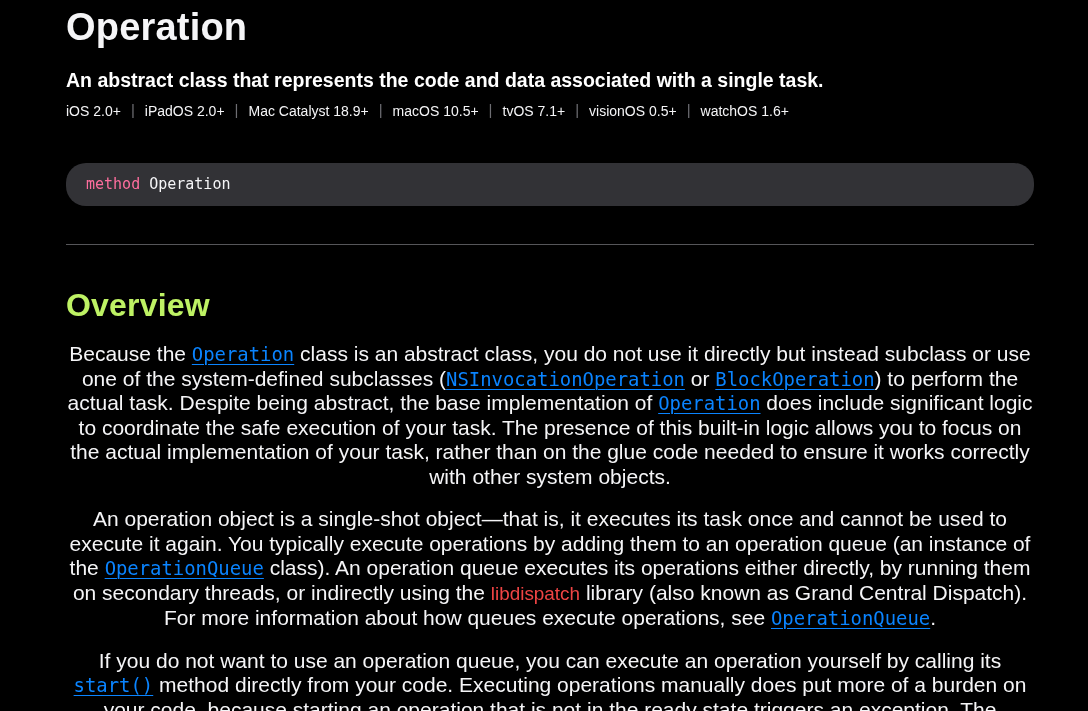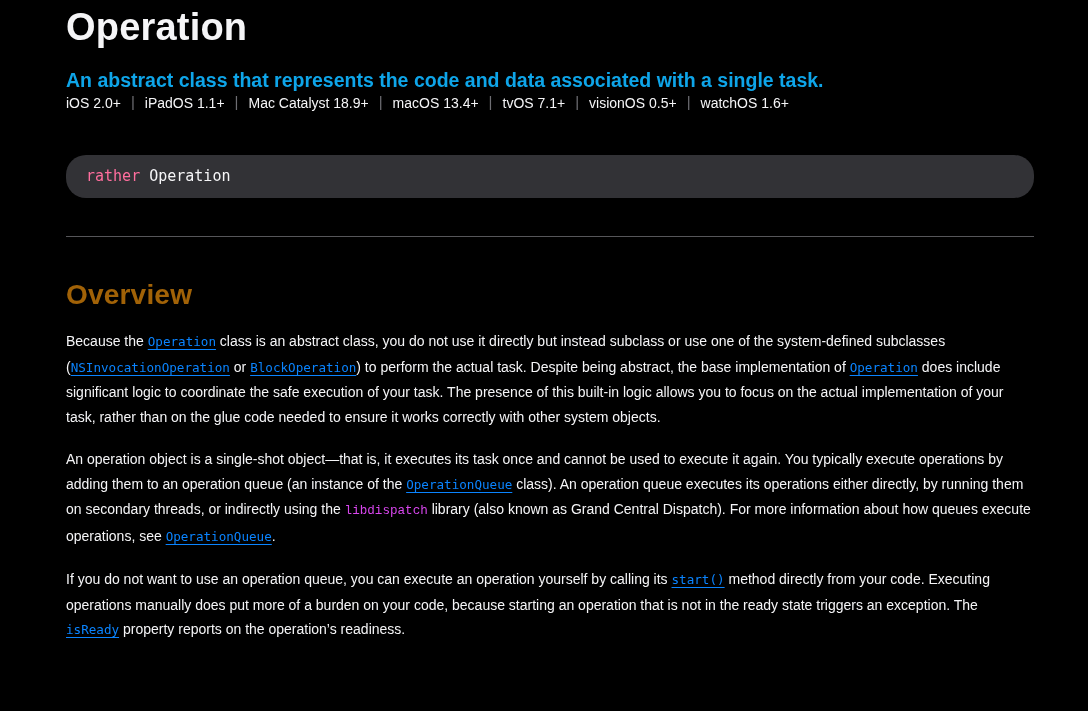--- a/index.html
+++ b/index.html
@@ -18,25 +18,25 @@
   }
   h1[data-name="page-title"] {
     margin: 0;
     font-size: 38px;
     line-height: 1.12;
     font-weight: 700;
     letter-spacing: 0.2px;
     color: #f5f5f7;
   }
   .abstract {
-    margin: 18px 0 0 0;
+    margin: 18px 0 8px 0;
     font-size: 19.5px;
     line-height: 1.38;
     font-weight: 600;
-    color: #0ea5e9;
+    color: #ffffff;
   }
   .availability {
     font-size: 14px;
     line-height: 1.3;
     color: #f5f5f7;
     display: flex;
     align-items: center;
     flex-wrap: wrap;
   }
   .availability .sep {
@@ -58,72 +58,73 @@
   }
   .code-listing .kw { color: var(--keyword, #ff6e9e); }
   .code-listing .decl-name { margin-left: 9px; color: #f5f5f7; }
   hr.divider {
     border: none;
     border-top: 1px solid #565659;
     margin: 38px 0 0 0;
   }
   h2[data-name="overview-heading"] {
     margin: 42px 0 0 0;
-    font-size: 28px;
+    font-size: 32px;
     line-height: 1.15;
     font-weight: 700;
     letter-spacing: 0.2px;
-    color: #a16207;
+    color: #bef264;
   }
   [data-name="overview-paragraphs"] p {
     margin: 18px 0 0 0;
-    font-size: 14px;
+    font-size: 21px;
     line-height: 24.5px;
     font-weight: 400;
     color: #f5f5f7;
+    text-align: center;
   }
   a.symbol-link {
     font-family: "DejaVu Sans Mono", monospace;
     font-size: 0.9em;
     color: var(--link, #0a84ff);
     text-decoration: underline;
     text-underline-offset: 3px;
     text-decoration-thickness: 1px;
   }
   code.inline-code {
-    font-family: Liberation Mono, monospace;
+    font-family: Liberation Sans, sans-serif;
     font-size: 0.9em;
-    color: #d946ef;
+    color: #ef4444;
   }
 </style>
 </head>
 <body>
 
 <main class="doc" data-name="documentation-page">
   <header data-name="doc-header">
     <h1 data-name="page-title">Operation</h1>
     <p class="abstract" data-name="page-abstract">An abstract class that represents the code and data associated with a single task.</p>
     <div class="availability" data-name="availability-row">
         <span data-name="platform-badge">iOS 2.0+</span>
         <span class="sep" data-name="platform-separator">|</span>
-        <span data-name="platform-badge">iPadOS 1.1+</span>
+        <span data-name="platform-badge">iPadOS 2.0+</span>
         <span class="sep" data-name="platform-separator">|</span>
         <span data-name="platform-badge">Mac Catalyst 18.9+</span>
         <span class="sep" data-name="platform-separator">|</span>
-        <span data-name="platform-badge">macOS 13.4+</span>
+        <span data-name="platform-badge">macOS 10.5+</span>
         <span class="sep" data-name="platform-separator">|</span>
         <span data-name="platform-badge">tvOS 7.1+</span>
         <span class="sep" data-name="platform-separator">|</span>
         <span data-name="platform-badge">visionOS 0.5+</span>
         <span class="sep" data-name="platform-separator">|</span>
         <span data-name="platform-badge">watchOS 1.6+</span>
       </div>
   </header>
 
-  <div class="code-listing" data-name="declaration-code-block"><code data-name="declaration-code"><span class="kw" data-name="keyword-token">rather</span><span class="decl-name" data-name="type-name-token">Operation</span></code></div>
+  <div class="code-listing" data-name="declaration-code-block"><code data-name="declaration-code"><span class="kw" data-name="keyword-token">method</span><span class="decl-name" data-name="type-name-token">Operation</span></code></div>
 
   <hr class="divider" data-name="section-divider">
 
   <section data-name="overview-section">
     <h2 data-name="overview-heading">Overview</h2>
     <div data-name="overview-paragraphs">
         <p data-name="overview-paragraph"><span data-name="text-run">Because the </span><a href="#" class="symbol-link" data-name="symbol-link">Operation</a><span data-name="text-run"> class is an abstract class, you do not use it directly but instead subclass or use one of the system-defined subclasses (</span><a href="#" class="symbol-link" data-name="symbol-link">NSInvocationOperation</a><span data-name="text-run"> or </span><a href="#" class="symbol-link" data-name="symbol-link">BlockOperation</a><span data-name="text-run">) to perform the actual task. Despite being abstract, the base implementation of </span><a href="#" class="symbol-link" data-name="symbol-link">Operation</a><span data-name="text-run"> does include significant logic to coordinate the safe execution of your task. The presence of this built-in logic allows you to focus on the actual implementation of your task, rather than on the glue code needed to ensure it works correctly with other system objects.</span></p>
         <p data-name="overview-paragraph"><span data-name="text-run">An operation object is a single-shot object—that is, it executes its task once and cannot be used to execute it again. You typically execute operations by adding them to an operation queue (an instance of the </span><a href="#" class="symbol-link" data-name="symbol-link">OperationQueue</a><span data-name="text-run"> class). An operation queue executes its operations either directly, by running them on secondary threads, or indirectly using the </span><code class="inline-code" data-name="inline-code">libdispatch</code><span data-name="text-run"> library (also known as Grand Central Dispatch). For more information about how queues execute operations, see </span><a href="#" class="symbol-link" data-name="symbol-link">OperationQueue</a><span data-name="text-run">.</span></p>
         <p data-name="overview-paragraph"><span data-name="text-run">If you do not want to use an operation queue, you can execute an operation yourself by calling its </span><a href="#" class="symbol-link" data-name="symbol-link">start()</a><span data-name="text-run"> method directly from your code. Executing operations manually does put more of a burden on your code, because starting an operation that is not in the ready state triggers an exception. The </span><a href="#" class="symbol-link" data-name="symbol-link">isReady</a><span data-name="text-run"> property reports on the operation’s readiness.</span></p>
       </div>

